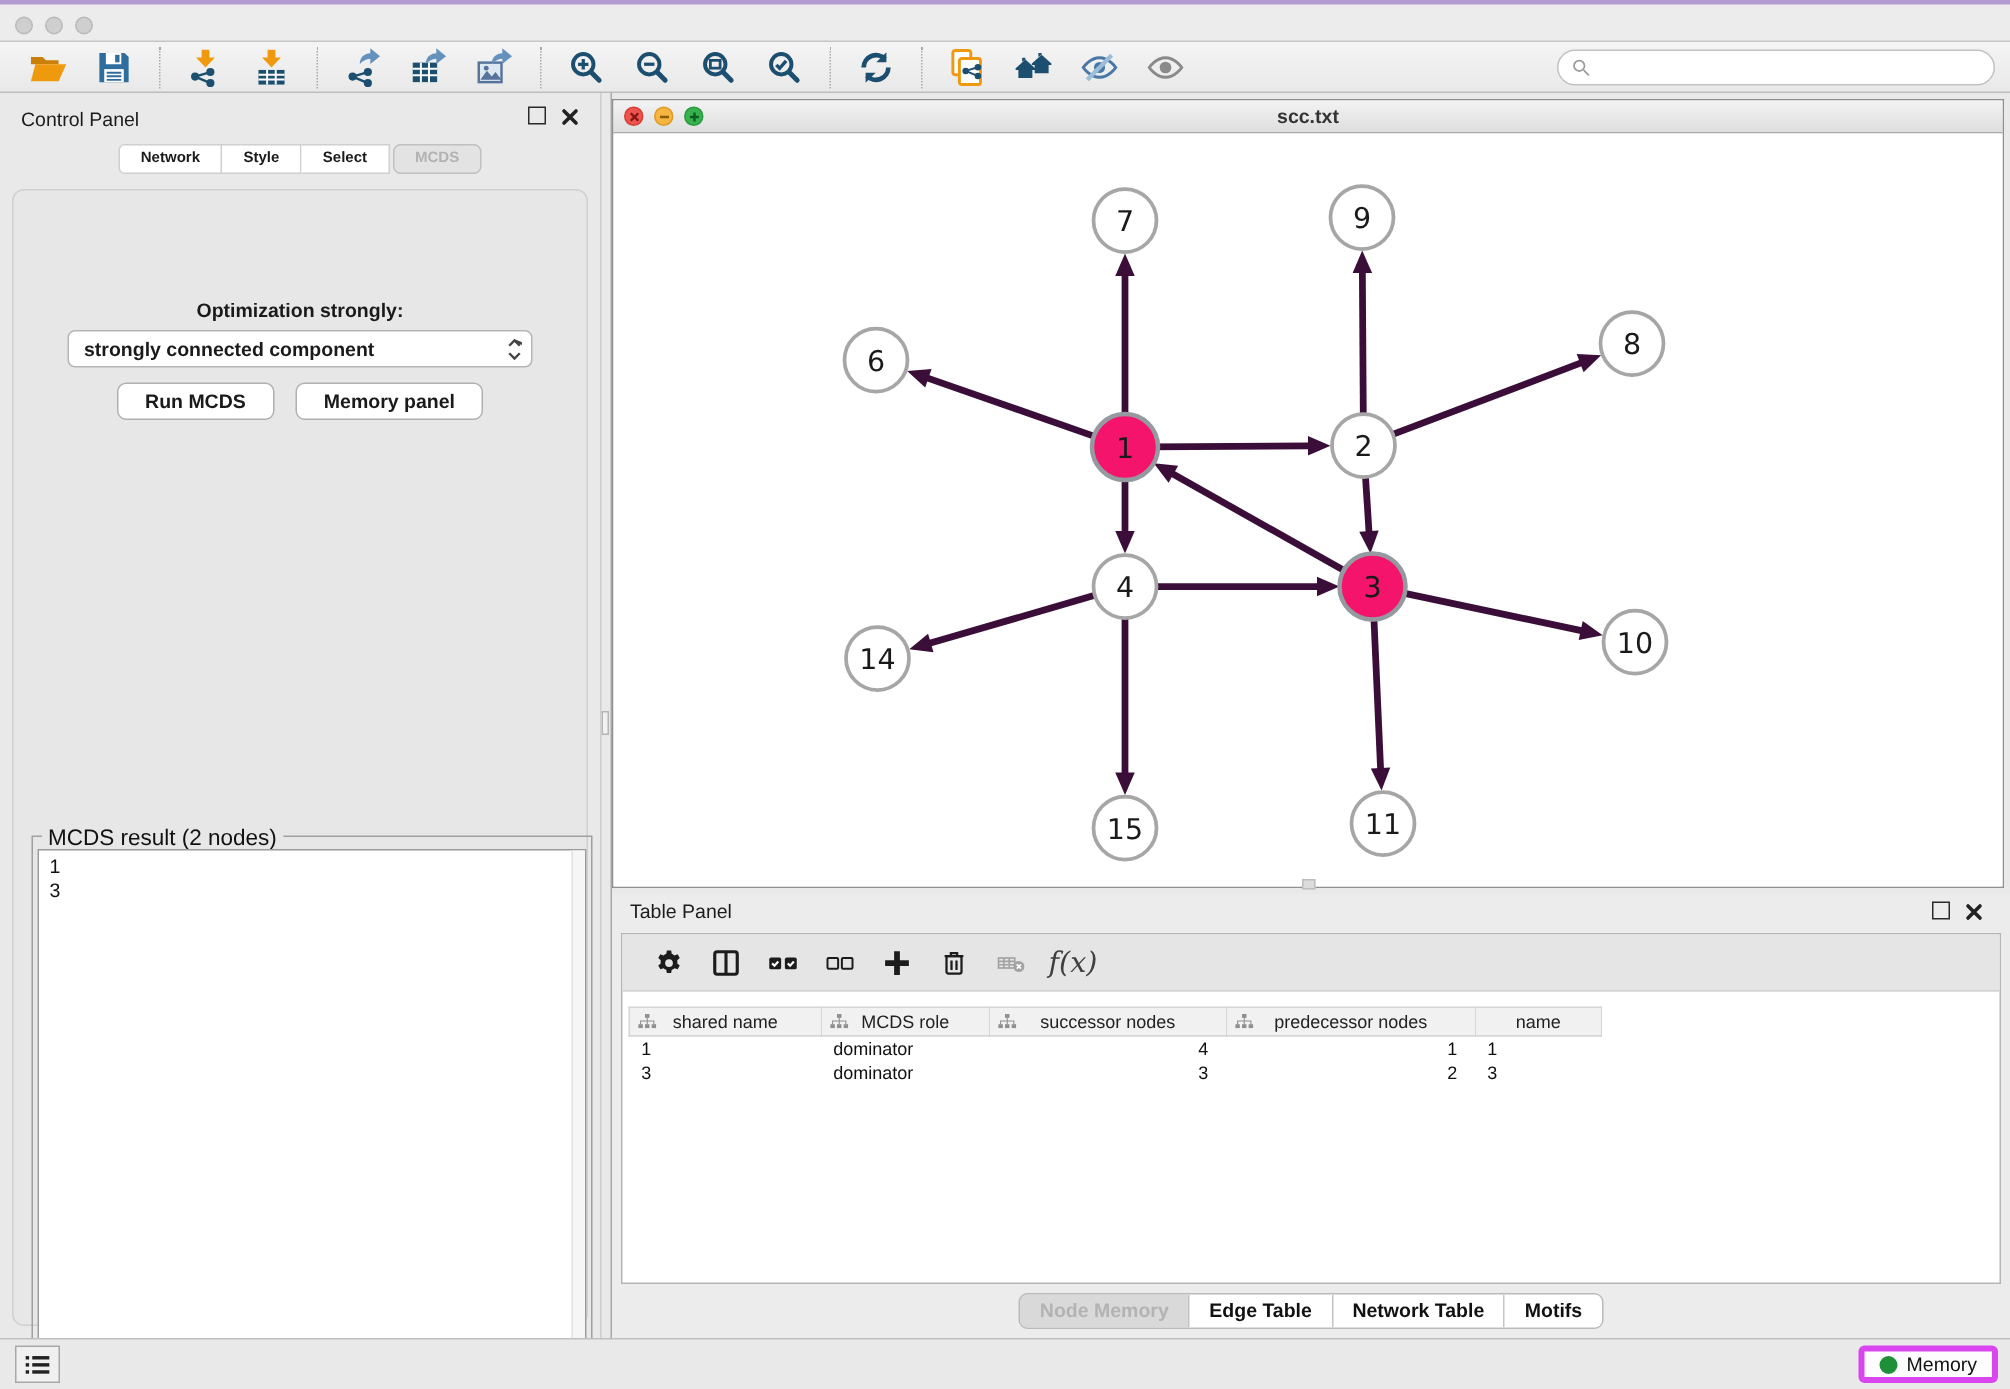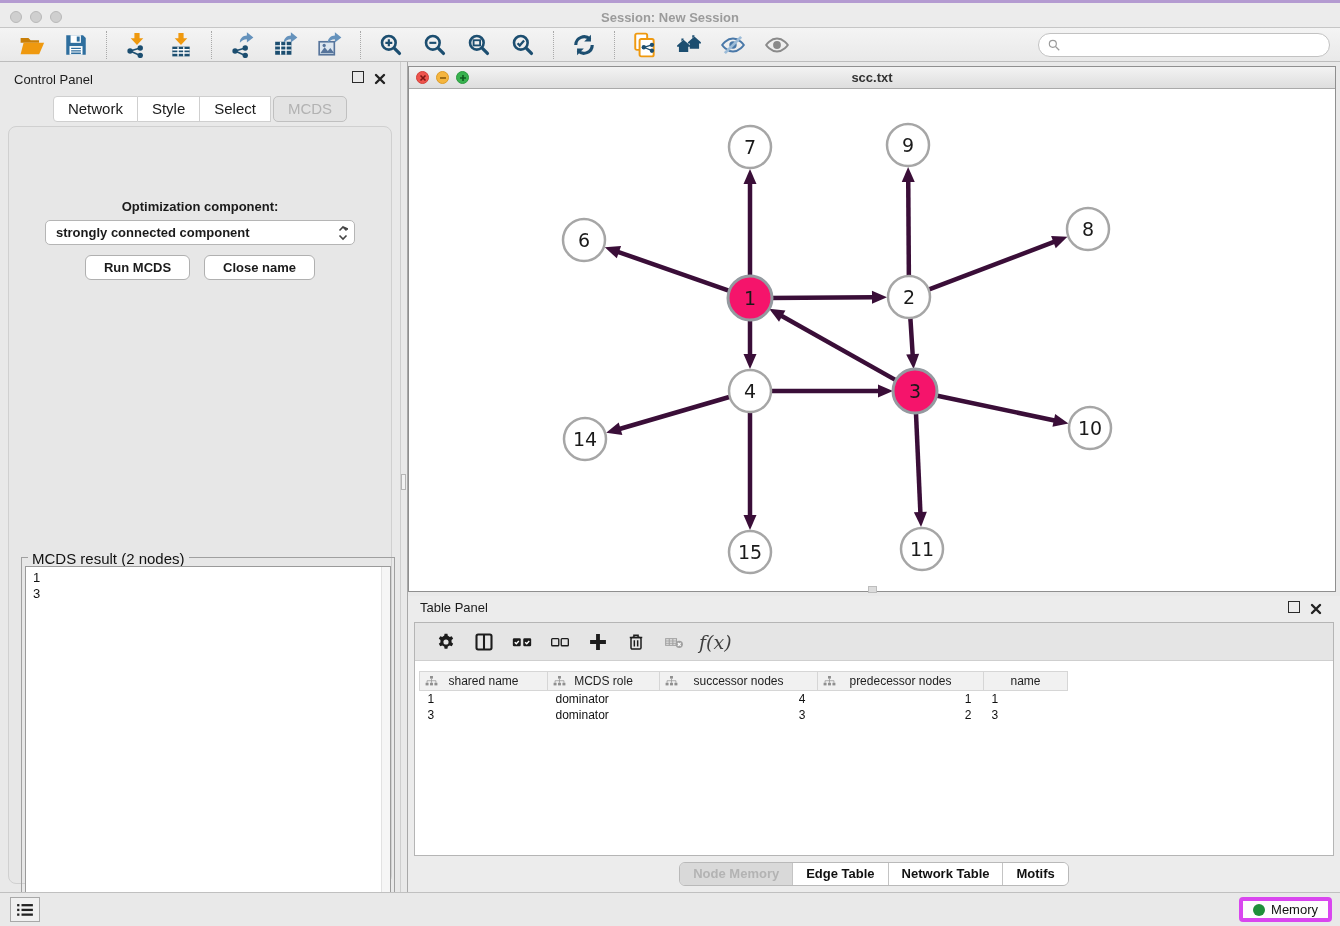--- a/index.html
+++ b/index.html
@@ -23,21 +23,21 @@
 
   
   #control-panel { position:absolute; left:0; top:62px; width:400px; height:830px; background:#e9e9e9; }
   .panel-title { position:absolute; left:14px; top:10px; font-size:13px; color:#1c1c1c;text-align:right; }
   .win-ctls { position:absolute; top:9px; display:flex; gap:10px; }
   #control-panel .win-ctls { right:14px; }
   .float-btn { width:12px; height:12px; border:1.6px solid #2a2a2a; background:transparent; }
   .close-btn svg { width:12px; height:12px; }
 
   #cp-tabs { position:absolute; left:0; right:0; top:34px; display:flex; justify-content:center; }
-  .cp-tab { font-size:15px; font-weight:400; color:#1a1a1a; background:#fff; border:1px solid #cfcfcf; border-left:none; padding:3px 14px 4px; }
+  .cp-tab { font-size:10px; font-weight:700; color:#1a1a1a; background:#fff; border:1px solid #cfcfcf; border-left:none; padding:3px 14px 4px; }
   .cp-tab:first-child { border-left:1px solid #cfcfcf; border-radius:4px 0 0 4px; }
   .cp-tab.active { background:#e3e3e3; color:#b2b2b2; border:1px solid #c0c0c0; border-radius:5px; margin-left:2px; }
 
   #cp-body { position:absolute; left:8px; top:64px; width:384px; height:758px; background:#e7e7e7; border:1px solid #d0d0d0; border-radius:8px; }
   #opt-label { position:absolute; left:0; right:0; top:72px; text-align:center; font-size:13px; font-weight:600; color:#1a1a1a; }
   #criterion { position:absolute; left:36px; top:93px; width:310px; height:25px; background:#fff; border:1px solid #b5b5b5; border-radius:5px; display:flex; align-items:center; padding:0 6px 0 10px; }
   #criterion-value { flex:1; font-size:13px; font-weight:600; color:#1a1a1a; }
   #criterion svg { width:10px; height:16px; }
   #cp-buttons { position:absolute; left:0; right:0; top:128px; display:flex; justify-content:center; gap:14px; }
   .cp-btn { font-family:inherit; font-size:13px; font-weight:600; color:#1a1a1a; background:#fff; border:1px solid #b0b0b0; border-radius:6px; padding:4px 18px; }
@@ -95,21 +95,20 @@
   #memory-btn { position:absolute; right:8px; top:4px; height:25px; background:#fdfdfd; border:4px solid #d946ef; border-radius:4px; display:flex; align-items:center; padding:0 10px; gap:6px; font-size:13px; color:#111; }
   #memory-dot { width:12px; height:12px; border-radius:50%; background:#1f8f3a; }
 </style>
 </head>
 <body>
 
 <div id="titlebar">
   <span class="traffic t1"></span>
   <span class="traffic t2"></span>
   <span class="traffic t3"></span>
-  <div id="app-title">Session: New Session</div>
 </div>
 
 <div id="toolbar">
   <span id="toolbar-icons" style="display:flex;align-items:center;">
       <span class="tbtn">
         <svg viewBox="0 0 24 24">
           <path fill="#c97f08" d="M1.5 5.5h7.2l2 2h7.8v2.5H1.5z"></path>
           <path fill="#ef990f" d="M4.2 10h19L18.6 20.5H1.5z"></path>
         </svg>
       </span>
@@ -267,30 +266,30 @@
           <path stroke="#222" stroke-width="2.4" stroke-linecap="round" d="M2 2l8 8M10 2l-8 8"></path>
         </svg></span>
   </span>
   <div id="cp-tabs">
       <span class="cp-tab">Network</span>
       <span class="cp-tab">Style</span>
       <span class="cp-tab">Select</span>
       <span class="cp-tab active">MCDS</span>
     </div>
   <div id="cp-body">
-    <div id="opt-label">Optimization component:</div>
+    <div id="opt-label">Optimization strongly:</div>
     <div id="criterion">
       <span id="criterion-value">strongly connected component</span>
       <svg viewBox="0 0 10 16">
           <path fill="none" stroke="#444" stroke-width="1.6" d="M1.5 5.5L5 2l8.5 3.5M1.5 5.5L5 2l3.5 3.5M1.5 10.5L5 14l3.5-3.5"></path>
         </svg>
     </div>
     <div id="cp-buttons">
       <button class="cp-btn">Run MCDS</button>
-      <button class="cp-btn">Close name</button>
+      <button class="cp-btn">Memory panel</button>
     </div>
     <div id="result-box">
       <div id="result-legend">MCDS result (2 nodes)</div>
       <div id="result-list">
         <span id="result-items"><div class="result-item">1</div><div class="result-item">3</div></span>
         <span id="result-scroll"></span>
       </div>
     </div>
   </div>
 </div>

